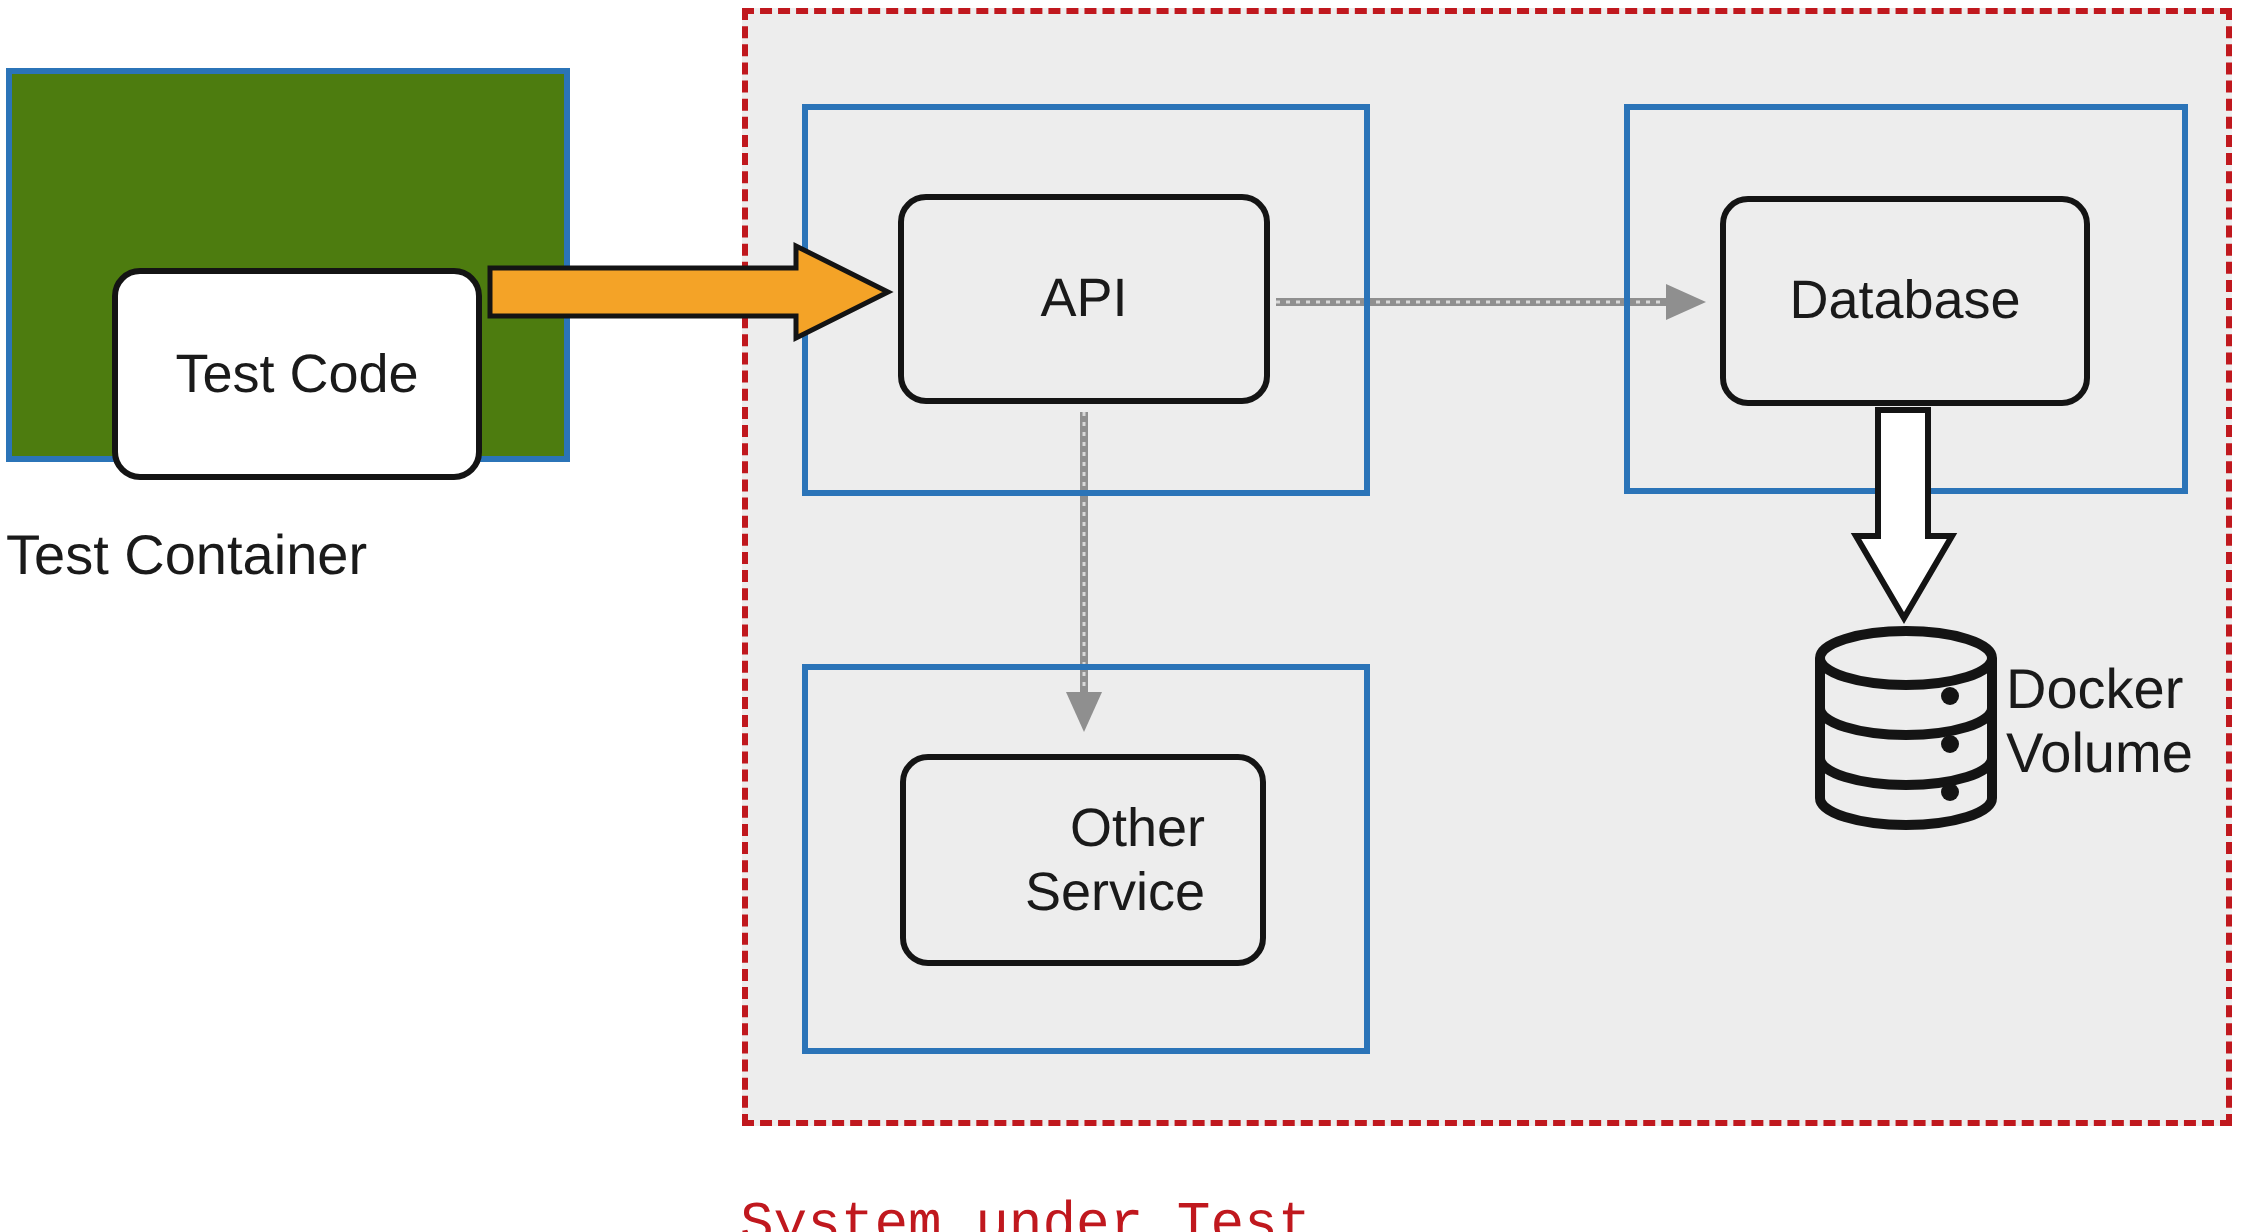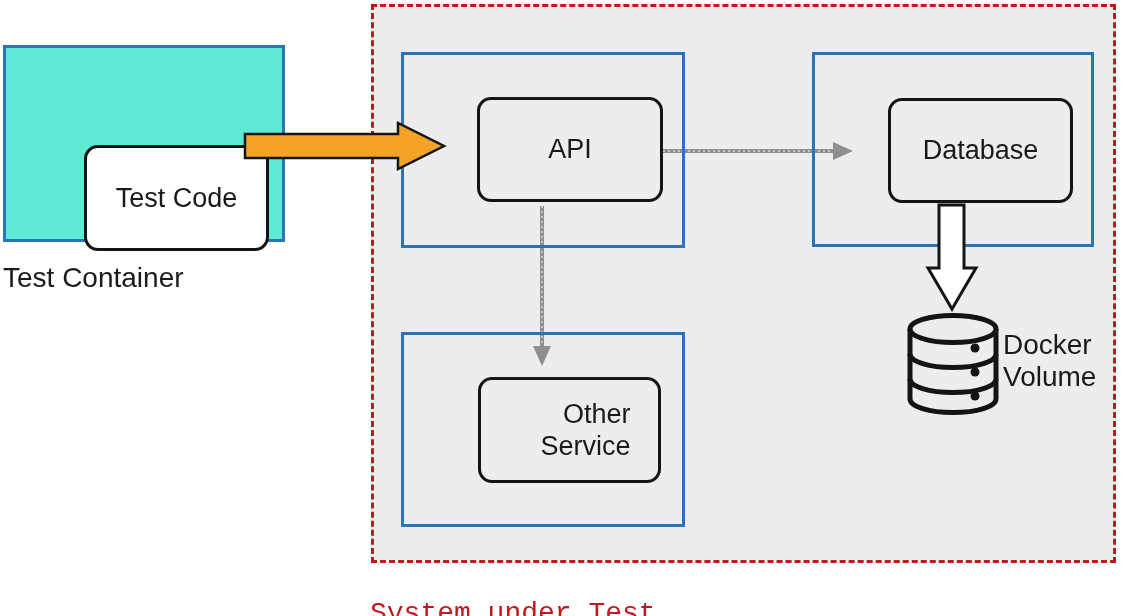--- a/index.html
+++ b/index.html
@@ -22,38 +22,37 @@
     border: 3px dashed var(--sut_red, #c0181e);
     z-index: 1;
   }
   
   .blue-box {
     position: absolute;
     border: 3px solid var(--container_blue, #2b74b8);
     z-index: 3;
     background: transparent;
   }
-  .test-container { left: 3px; top: 45px; width: 282px; height: 197px; background: #5eead4; }
+  .test-container { left: 3px; top: 34px; width: 282px; height: 197px; background: #4d7c0f; }
   .api-container  { left: 401px; top: 52px; width: 284px; height: 196px; }
   .db-container   { left: 812px; top: 52px; width: 282px; height: 195px; }
   .svc-container  { left: 401px; top: 332px; width: 284px; height: 195px; }
   
   .node {
     position: absolute;
     border: 3px solid var(--node_border, #141414);
     border-radius: 14px;
     display: flex;
     align-items: center;
     justify-content: center;
     text-align: center;
     font-size: 27px;
     line-height: 1.2;
     z-index: 3;
     background: var(--sut_fill, #ededed);
-    margin-left: 28px;
   }
   .node-test-code { left: 50px; top: 97px;  width: 185px; height: 106px; background: #ffffff; }
   .node-api       { left: 449px; top: 97px; width: 186px; height: 105px; }
   .node-database  { left: 860px; top: 98px; width: 185px; height: 105px; }
   .node-other-svc { left: 450px; top: 377px; width: 183px; height: 106px; }
   .node-other-svc .wrap-label { max-width: 122px; text-align: right; }
   
   .label {
     position: absolute;
     font-size: 28px;

